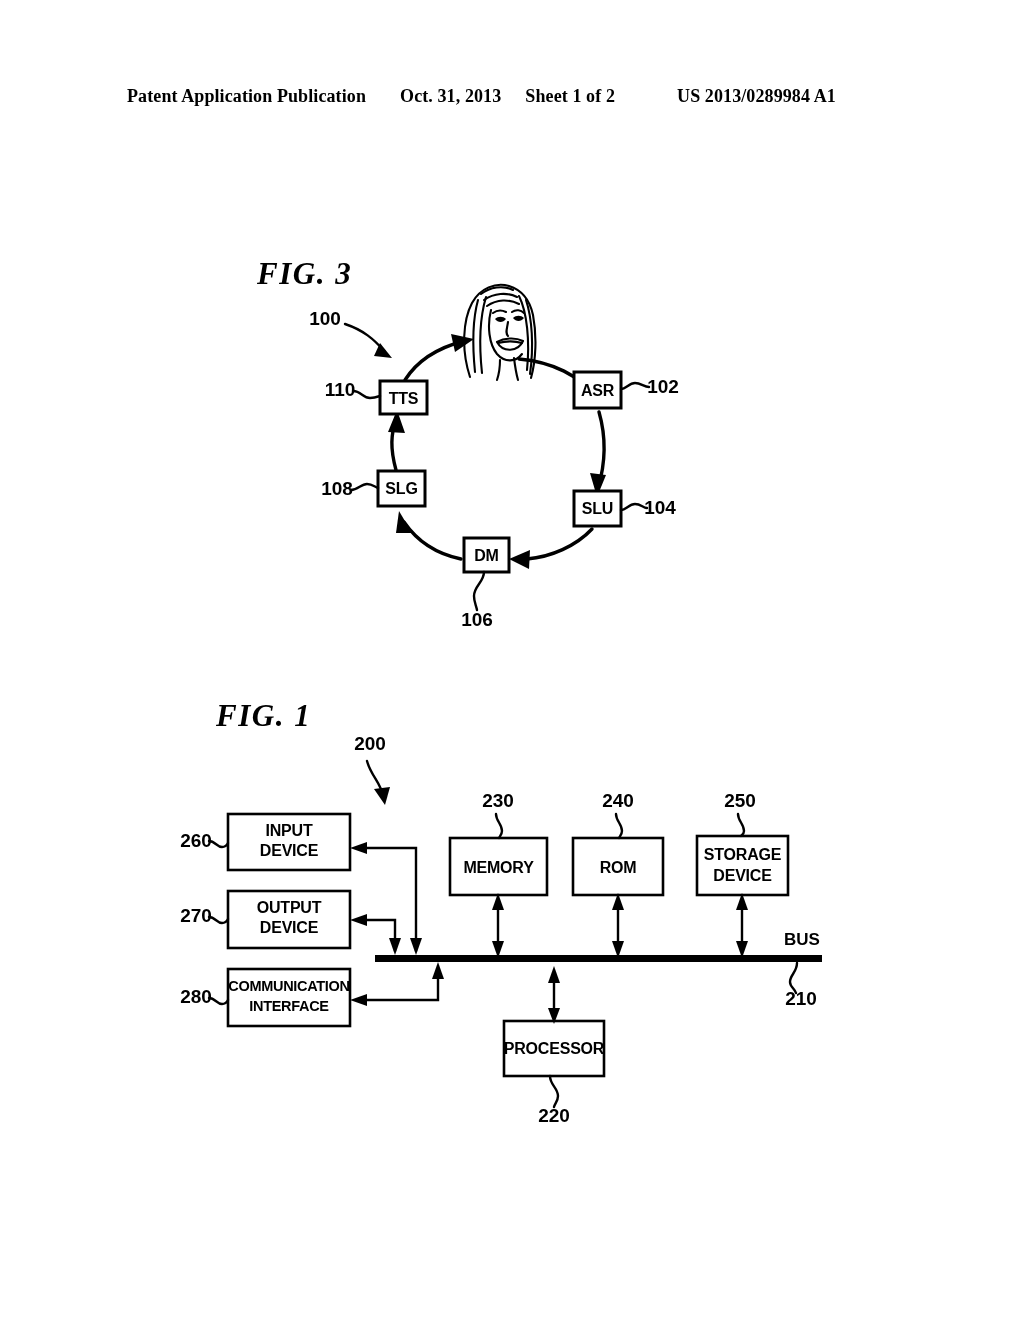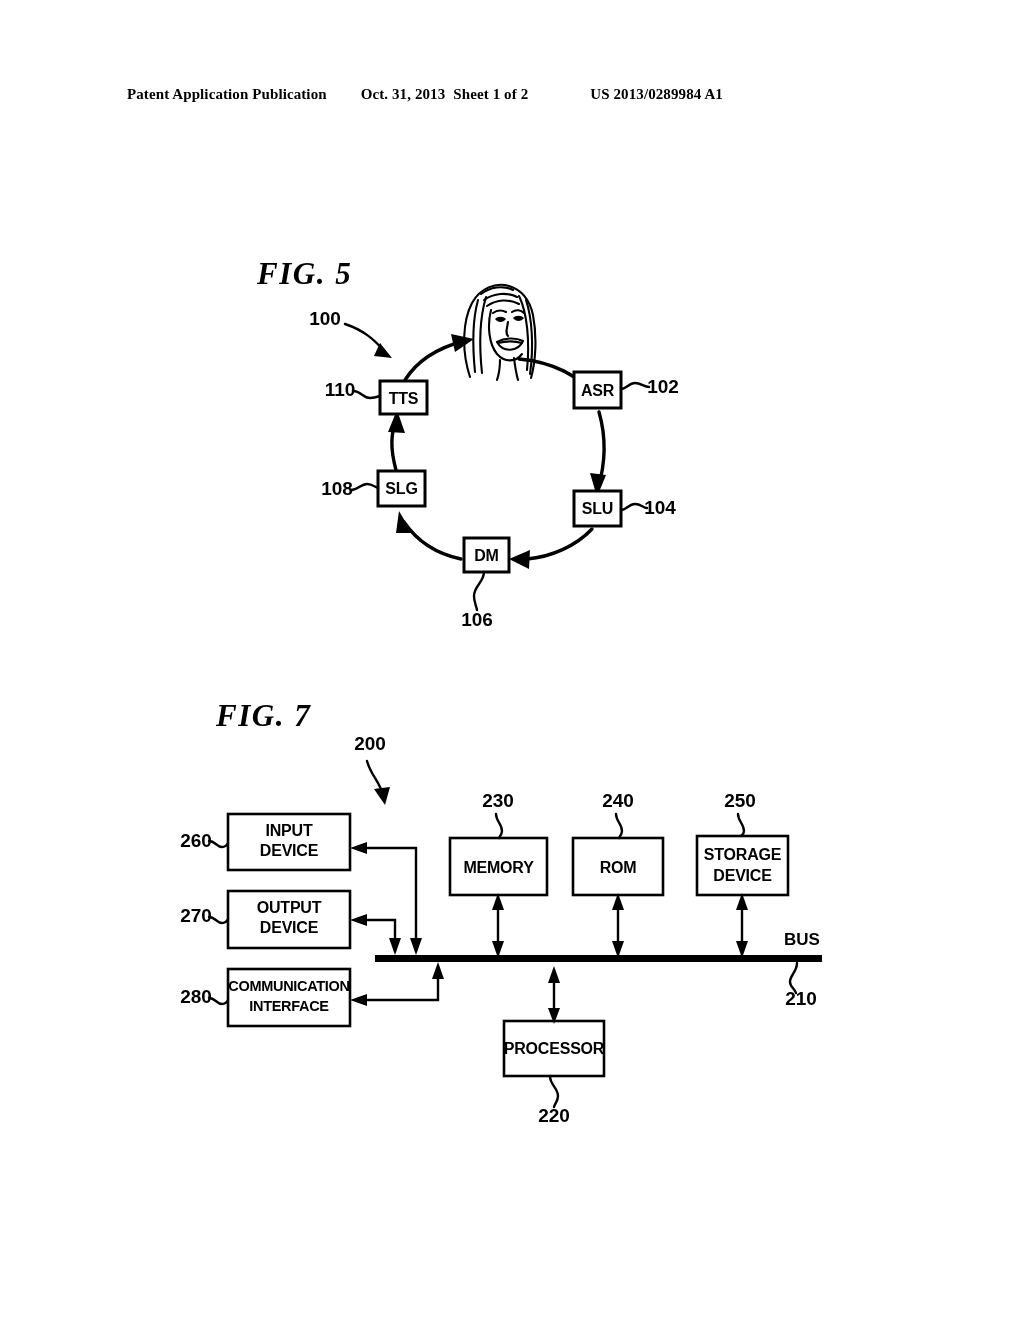--- a/index.html
+++ b/index.html
@@ -28,27 +28,27 @@
     left: 0;
     top: 86px;
     width: 1024px;
     height: 26px;
     display: flex;
     flex-direction: row;
     align-items: baseline;
     justify-content: flex-start;
     font-family: "Liberation Serif", serif;
     font-weight: bold;
-    font-size: 15px;
+    font-size: 18px;
     letter-spacing: 0.1px;
     white-space: nowrap;
   }
   #pub-header .hdr-left   { margin-left: 127px; }
   #pub-header .hdr-date   { margin-left: 34px; }
-  #pub-header .hdr-sheet  { margin-left: 8px; }
+  #pub-header .hdr-sheet  { margin-left: 24px; }
   #pub-header .hdr-number { margin-left: 62px; }
 
   
   .fig-title {
     position: absolute;
     font-family: "Liberation Serif", serif;
     font-style: italic;
     font-weight: bold;
     font-size: 31px;
     letter-spacing: 1.5px;
@@ -139,22 +139,22 @@
 
 <div id="page">
 
   <div id="pub-header">
     <span class="hdr-left">Patent Application Publication</span>
     <span class="hdr-date">Oct. 31, 2013</span>
     <span class="hdr-sheet">Sheet 1 of 2</span>
     <span class="hdr-number">US 2013/0289984 A1</span>
   </div>
 
-  <div class="fig-title" id="fig1-title">FIG. 5</div>
-  <div class="fig-title" id="fig2-title">FIG. 7</div>
+  <div class="fig-title" id="fig1-title">FIG. 3</div>
+  <div class="fig-title" id="fig2-title">FIG. 1</div>
 
   <svg class="drawing" viewBox="0 0 1024 1320" xmlns="http://www.w3.org/2000/svg">
 
     <g>
 
       <g>
         <text class="lead-num" x="325" y="325" text-anchor="middle">100</text>
         <path class="ln" d="M 345 324 C 363 330 374 339 385 352"></path>
         <path d="M 380 343 L 392 358 L 374 356 Z" fill="#000000"></path>
       </g>

